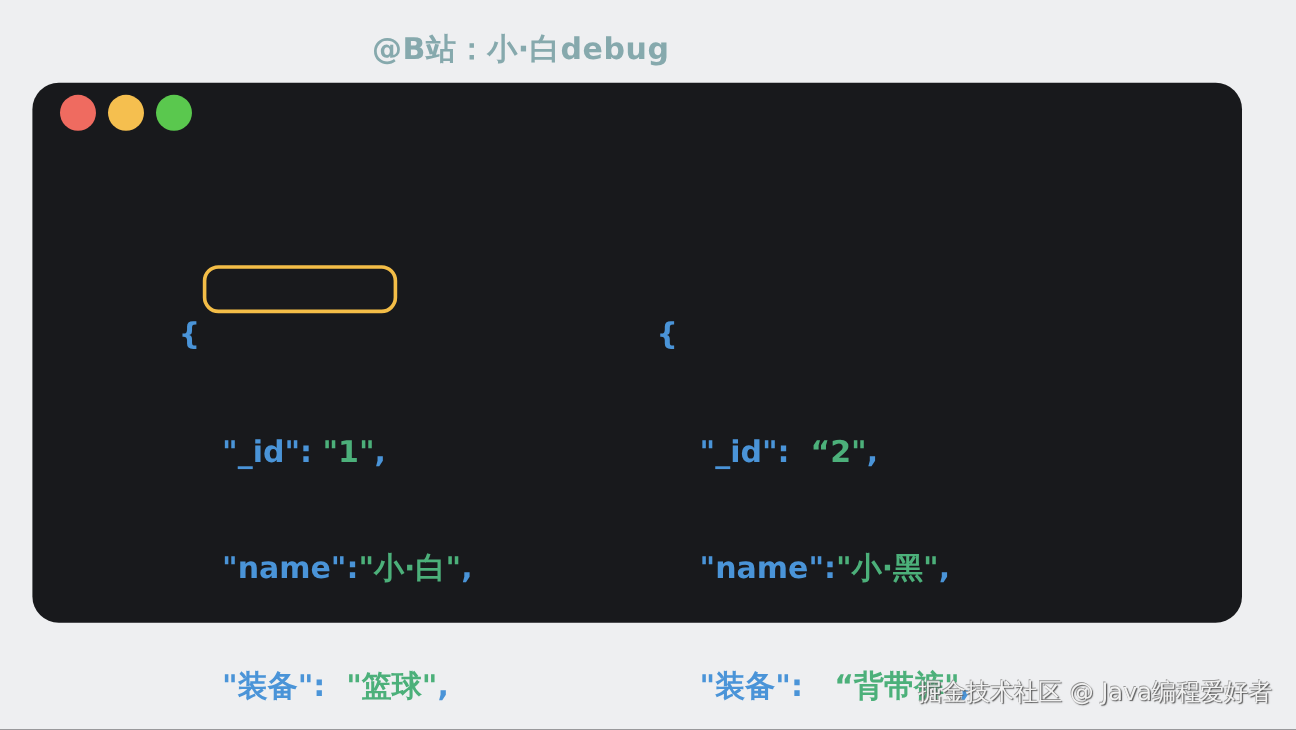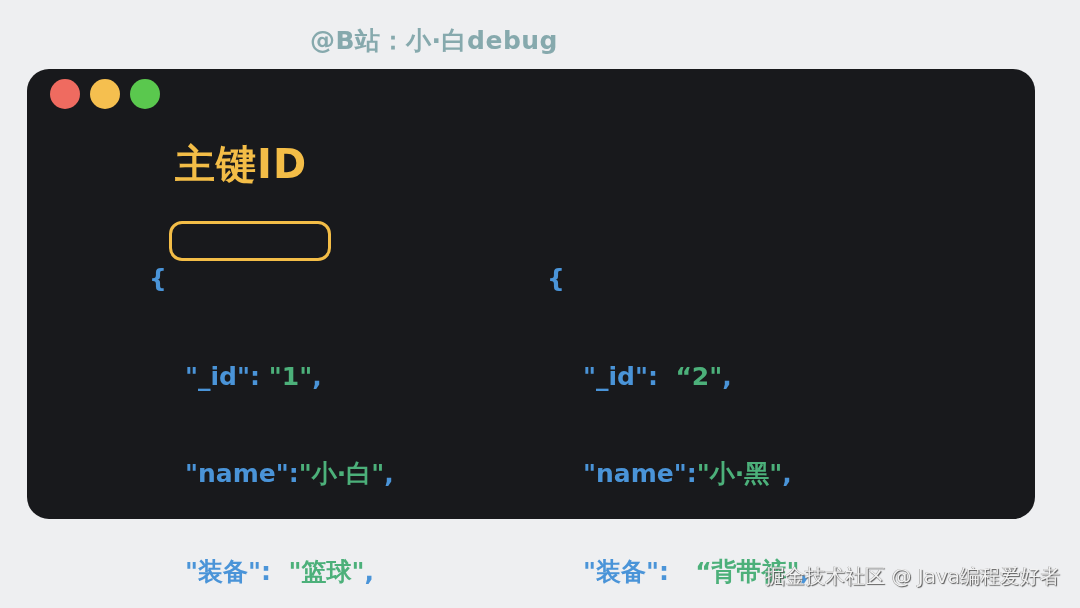--- a/index.html
+++ b/index.html
@@ -49,21 +49,20 @@
 </head>
 <body>
 
 <div class="watermark-top">@B站：小·白debug</div>
 
 <div class="window">
   <div class="dot red"></div>
   <div class="dot yellow"></div>
   <div class="dot green"></div>
 
-  <div class="title">主键ID</div>
 
   <div class="highlight"></div>
 
   <div class="code left">
     <span class="line brace">{</span>
     <span class="line indent"><span class="key">"_id"</span><span class="key">: </span><span class="str">"1"</span><span class="key">,</span></span>
     <span class="line indent"><span class="key">"name"</span><span class="key">:</span><span class="str">"小·白"</span><span class="key">,</span></span>
     <span class="line indent"><span class="key">"装备"</span><span class="key">:  </span><span class="str">"篮球"</span><span class="key">,</span></span>
     
     

